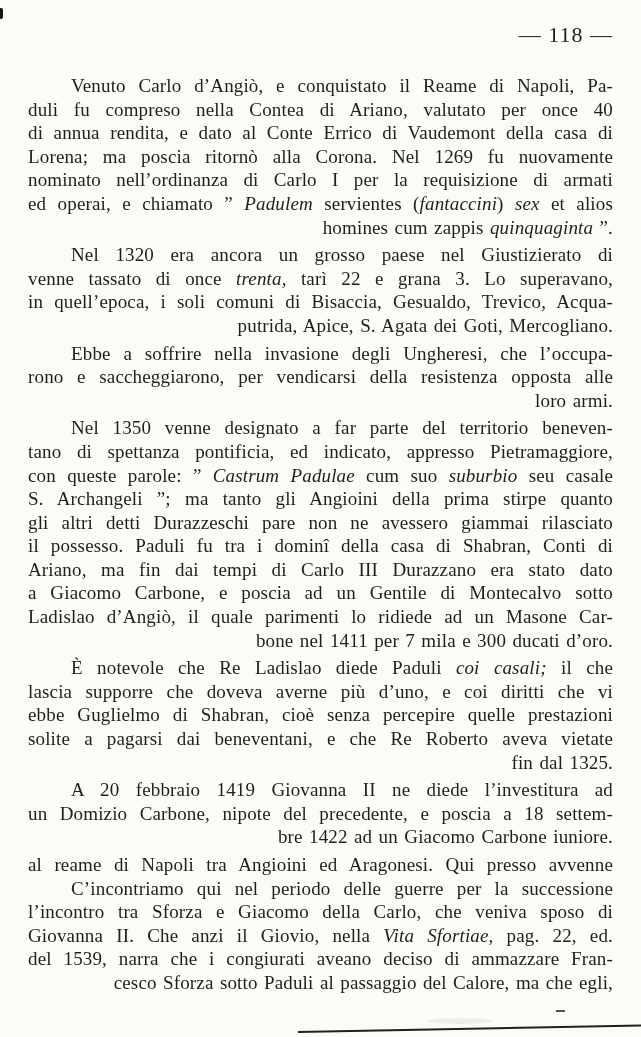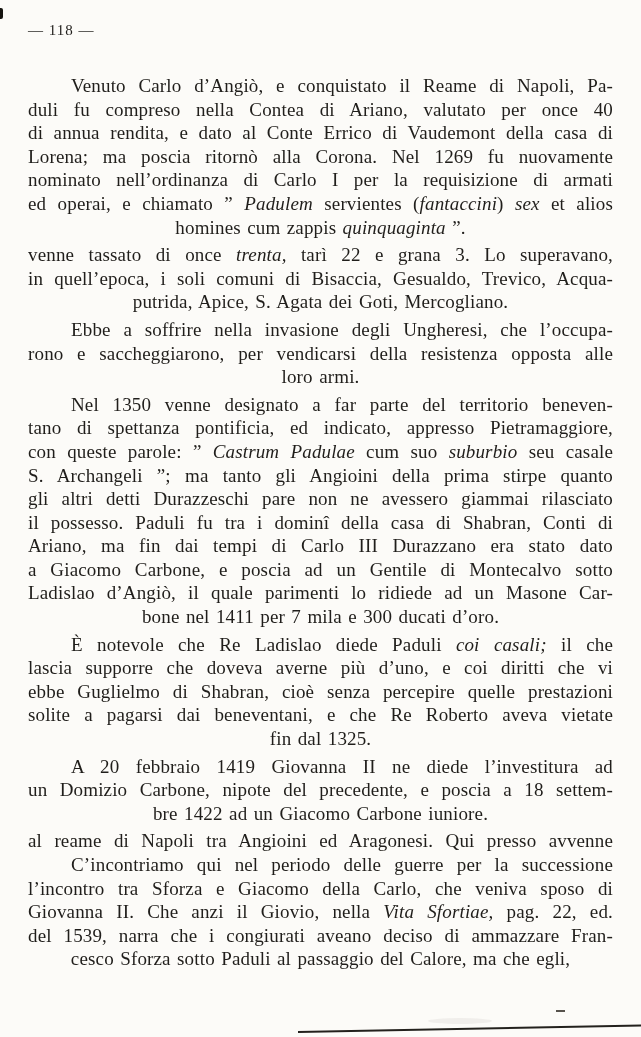--- a/index.html
+++ b/index.html
@@ -20,41 +20,41 @@
     left: 28px;
     top: 0;
     width: 585px;
     height: 1037px;
   }
   .page-number {
     position: absolute;
     left: 0;
     top: 22px;
     width: 100%;
-    text-align: left;
-    font-size: 15px;
+    text-align: right;
+    font-size: 22px;
     letter-spacing: 1px;
   }
   .text-block {
     position: absolute;
     left: 0;
     top: 74px;
     width: 585px;
   }
   .para + .para {
     margin-top: 4px;
   }
   .line {
     font-size: 19px;
     line-height: 23.6px;
     height: 23.6px;
     letter-spacing: 0.15px;
     word-spacing: 1.5px;
     white-space: nowrap;
-    text-align: center;
+    text-align: right;
   }
   .line.just {
     white-space: normal;
     text-align: justify;
     text-align-last: justify;
   }
   .line.first {
     text-indent: 43px;
   }
   .line i {
@@ -106,20 +106,21 @@
       <div class="para">
         <div class="line just first"><span>Venuto Carlo d’Angiò, e conquistato il Reame di Napoli, Pa-</span></div>
         <div class="line just"><span>duli fu compreso nella Contea di Ariano, valutato per once 40</span></div>
         <div class="line just"><span>di annua rendita, e dato al Conte Errico di Vaudemont della casa di</span></div>
         <div class="line just"><span>Lorena; ma poscia ritornò alla Corona. Nel 1269 fu nuovamente</span></div>
         <div class="line just"><span>nominato nell’ordinanza di Carlo I per la requisizione di armati</span></div>
         <div class="line just"><span>ed operai, e chiamato ” </span><i>Padulem</i><span> servientes (</span><i>fantaccini</i><span>) </span><i>sex</i><span> et alios</span></div>
         <div class="line"><span>homines cum zappis </span><i>quinquaginta</i><span> ”.</span></div>
       </div>
       <div class="para">
+        <div class="line just first"><span>Nel 1320 era ancora un grosso paese nel Giustizierato di</span></div>
         <div class="line just"><span>venne tassato di once </span><i>trenta,</i><span> tarì 22 e grana 3. Lo superavano,</span></div>
         <div class="line just"><span>in quell’epoca, i soli comuni di Bisaccia, Gesualdo, Trevico, Acqua-</span></div>
         <div class="line"><span>putrida, Apice, S. Agata dei Goti, Mercogliano.</span></div>
       </div>
       <div class="para">
         <div class="line just first"><span>Ebbe a soffrire nella invasione degli Ungheresi, che l’occupa-</span></div>
         <div class="line just"><span>rono e saccheggiarono, per vendicarsi della resistenza opposta alle</span></div>
         <div class="line"><span>loro armi.</span></div>
       </div>
       <div class="para">

